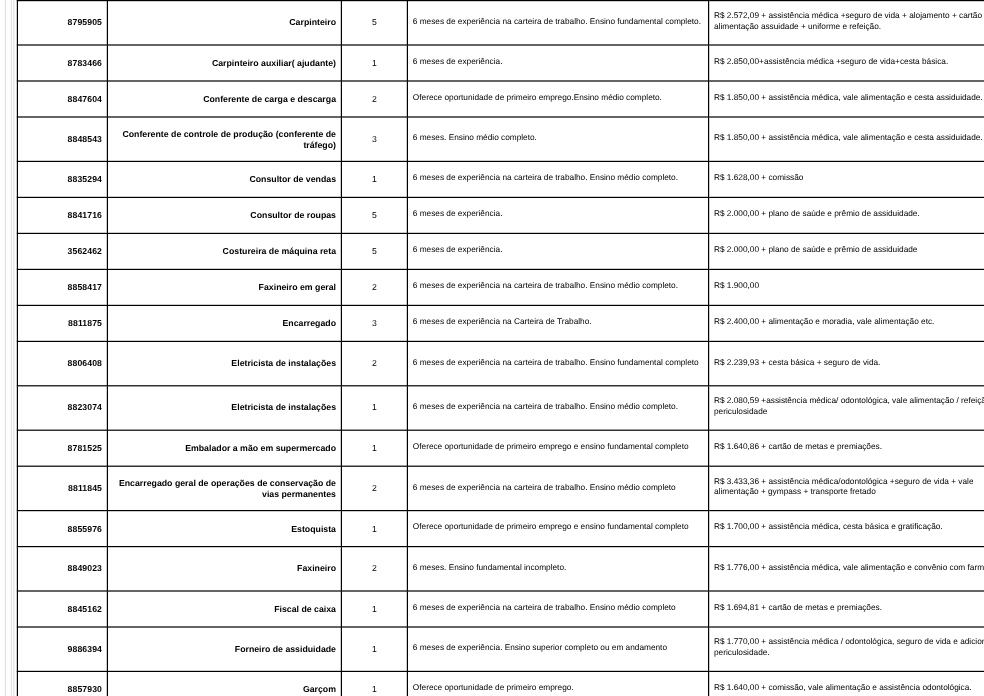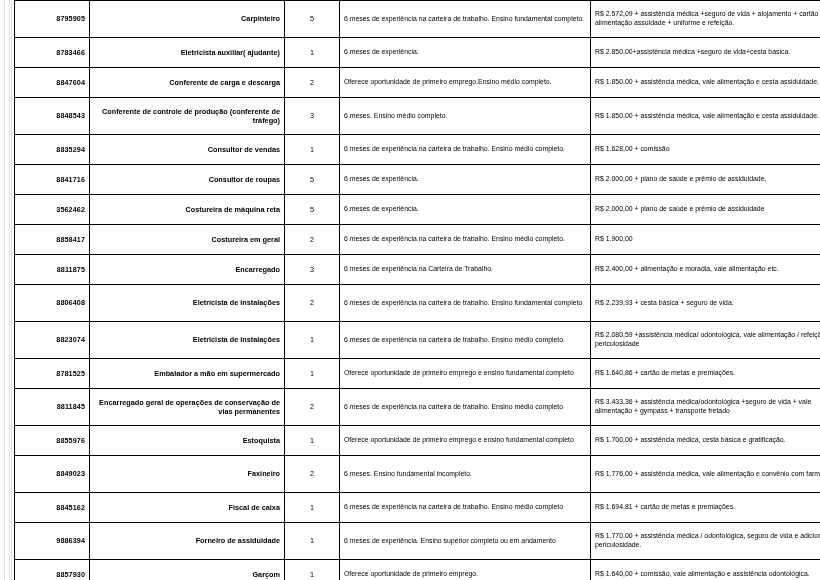--- a/index.html
+++ b/index.html
@@ -99,21 +99,21 @@
       <tbody id="vagas-body">
           <tr class="r-tall">
             <td class="c-code">8795905</td>
             <td class="c-title">Carpinteiro</td>
             <td class="c-qty">5</td>
             <td class="c-req">6 meses de experiência na carteira de trabalho. Ensino fundamental completo.</td>
             <td class="c-sal">R$ 2.572,09 + assistência médica +seguro de vida + alojamento + cartão alimentação assuidade + uniforme e refeição.</td>
           </tr>
           <tr class="r-short">
             <td class="c-code">8783466</td>
-            <td class="c-title">Eletricista auxiliar( ajudante)</td>
+            <td class="c-title">Carpinteiro auxiliar( ajudante)</td>
             <td class="c-qty">1</td>
             <td class="c-req">6 meses de experiência.</td>
             <td class="c-sal">R$ 2.850,00+assistência médica +seguro de vida+cesta básica.</td>
           </tr>
           <tr class="r-short">
             <td class="c-code">8847604</td>
             <td class="c-title">Conferente de carga e descarga</td>
             <td class="c-qty">2</td>
             <td class="c-req">Oferece oportunidade de primeiro emprego.Ensino médio completo.</td>
             <td class="c-sal">R$ 1.850,00 + assistência médica, vale alimentação e cesta assiduidade.</td>
@@ -141,21 +141,21 @@
           </tr>
           <tr class="r-short">
             <td class="c-code">3562462</td>
             <td class="c-title">Costureira de máquina reta</td>
             <td class="c-qty">5</td>
             <td class="c-req">6 meses de experiência.</td>
             <td class="c-sal">R$ 2.000,00 + plano de saúde e prêmio de assiduidade</td>
           </tr>
           <tr class="r-short">
             <td class="c-code">8858417</td>
-            <td class="c-title">Costureira em  geral</td>
+            <td class="c-title">Faxineiro em  geral</td>
             <td class="c-qty">2</td>
             <td class="c-req">6 meses de experiência na carteira de trabalho. Ensino médio completo.</td>
             <td class="c-sal">R$ 1.900,00</td>
           </tr>
           <tr class="r-short">
             <td class="c-code">8811875</td>
             <td class="c-title">Encarregado</td>
             <td class="c-qty">3</td>
             <td class="c-req">6 meses de experiência na Carteira de Trabalho.</td>
             <td class="c-sal">R$ 2.400,00 + alimentação e moradia, vale alimentação etc.</td>

